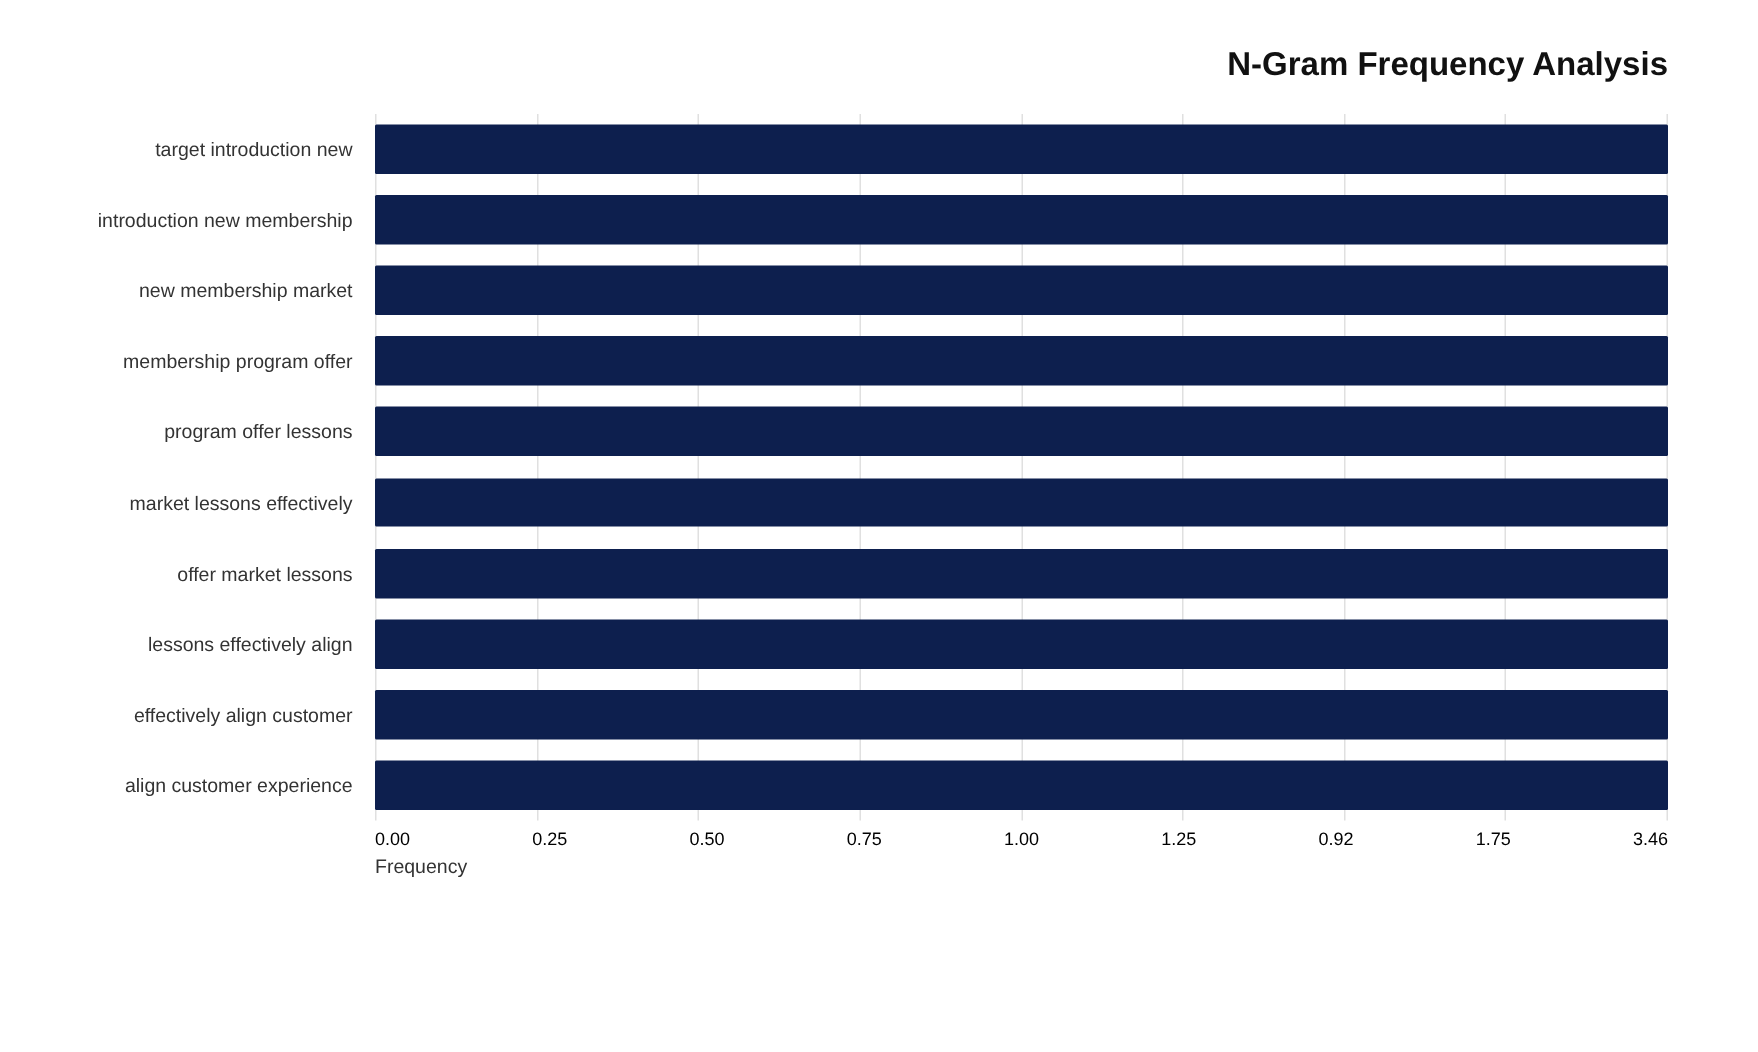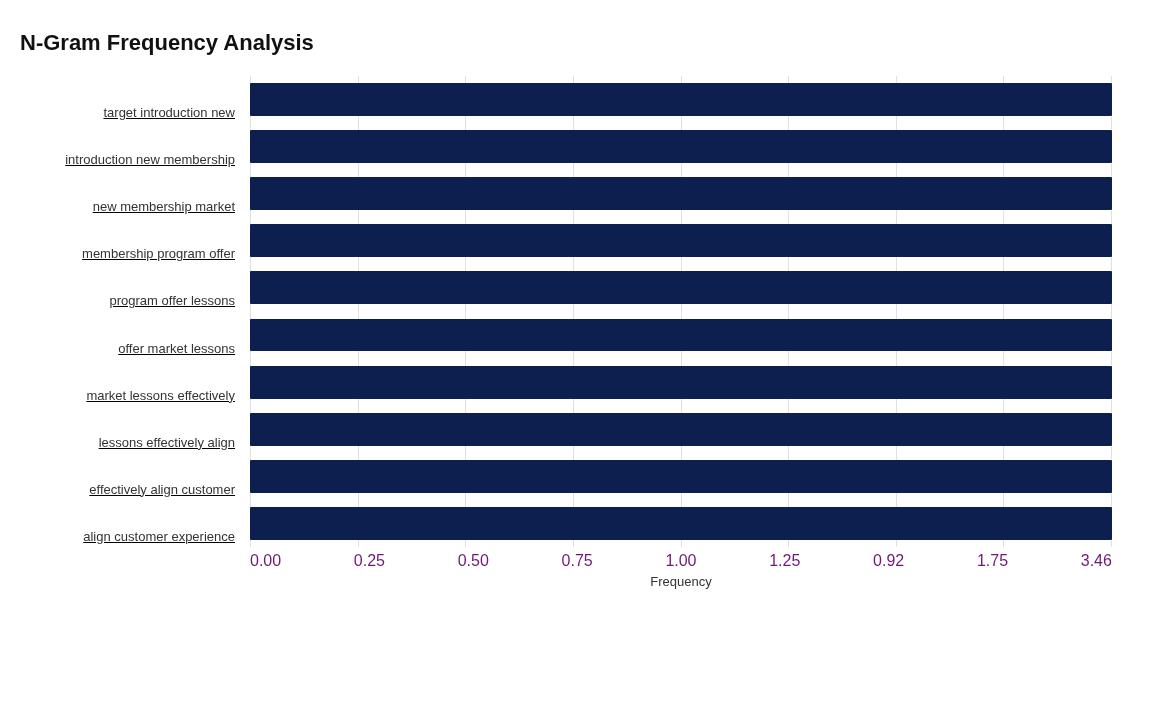--- a/index.html
+++ b/index.html
@@ -13,21 +13,21 @@
       justify-content: center;
     }
     .chart-container {
       width: 1172px;
       height: 701px;
       background: #ffffff;
       position: relative;
       padding: 30px 60px 80px 20px;
     }
     .chart-title {
-      text-align: left;
+      text-align: right;
       font-size: 22px;
       font-weight: bold;
       color: #111111;
       margin-bottom: 20px;
     }
     .chart-area {
       display: flex;
       flex-direction: column;
       position: relative;
       height: calc(100% - 80px);
@@ -53,25 +53,24 @@
       top: 0;
       left: 0;
       right: 0;
       bottom: 40px;
       display: flex;
       flex-direction: column;
       justify-content: space-around;
     }
     .bar-row {
       display: flex;
-      align-items: flex-end;
+      align-items: center;
       height: 100%;
       flex: 1;
       padding: 3px 0;
-      text-decoration: underline;
     }
     .bar-label {
       width: 230px;
       text-align: right;
       padding-right: 15px;
       font-size: 13px;
       color: #333333;
       flex-shrink: 0;
     }
     .bar-track {
@@ -93,26 +92,26 @@
       height: 40px;
       display: flex;
       flex-direction: column;
     }
     .x-ticks {
       display: flex;
       justify-content: space-between;
       padding-top: 5px;
     }
     .x-tick {
-      font-size: 16px;
-      color: #701a75;
+      font-size: 12px;
+      color: #000000;
       text-align: left;
     }
     .x-label {
-      text-align: center;
+      text-align: left;
       font-size: 13px;
       color: #333333;
       margin-top: 4px;
     }
   </style>
 </head>
 <body>
 
 <div class="chart-container">
   <div class="chart-title">N-Gram Frequency Analysis</div>
@@ -154,27 +153,27 @@
             <div class="bar" style="width: 100%;"></div>
           </div>
         </div>
         <div class="bar-row">
           <div class="bar-label">program offer lessons</div>
           <div class="bar-track">
             <div class="bar" style="width: 100%;"></div>
           </div>
         </div>
         <div class="bar-row">
+          <div class="bar-label">market lessons effectively</div>
+          <div class="bar-track">
+            <div class="bar" style="width: 100%;"></div>
+          </div>
+        </div>
+        <div class="bar-row">
           <div class="bar-label">offer market lessons</div>
-          <div class="bar-track">
-            <div class="bar" style="width: 100%;"></div>
-          </div>
-        </div>
-        <div class="bar-row">
-          <div class="bar-label">market lessons effectively</div>
           <div class="bar-track">
             <div class="bar" style="width: 100%;"></div>
           </div>
         </div>
         <div class="bar-row">
           <div class="bar-label">lessons effectively align</div>
           <div class="bar-track">
             <div class="bar" style="width: 100%;"></div>
           </div>
         </div>

